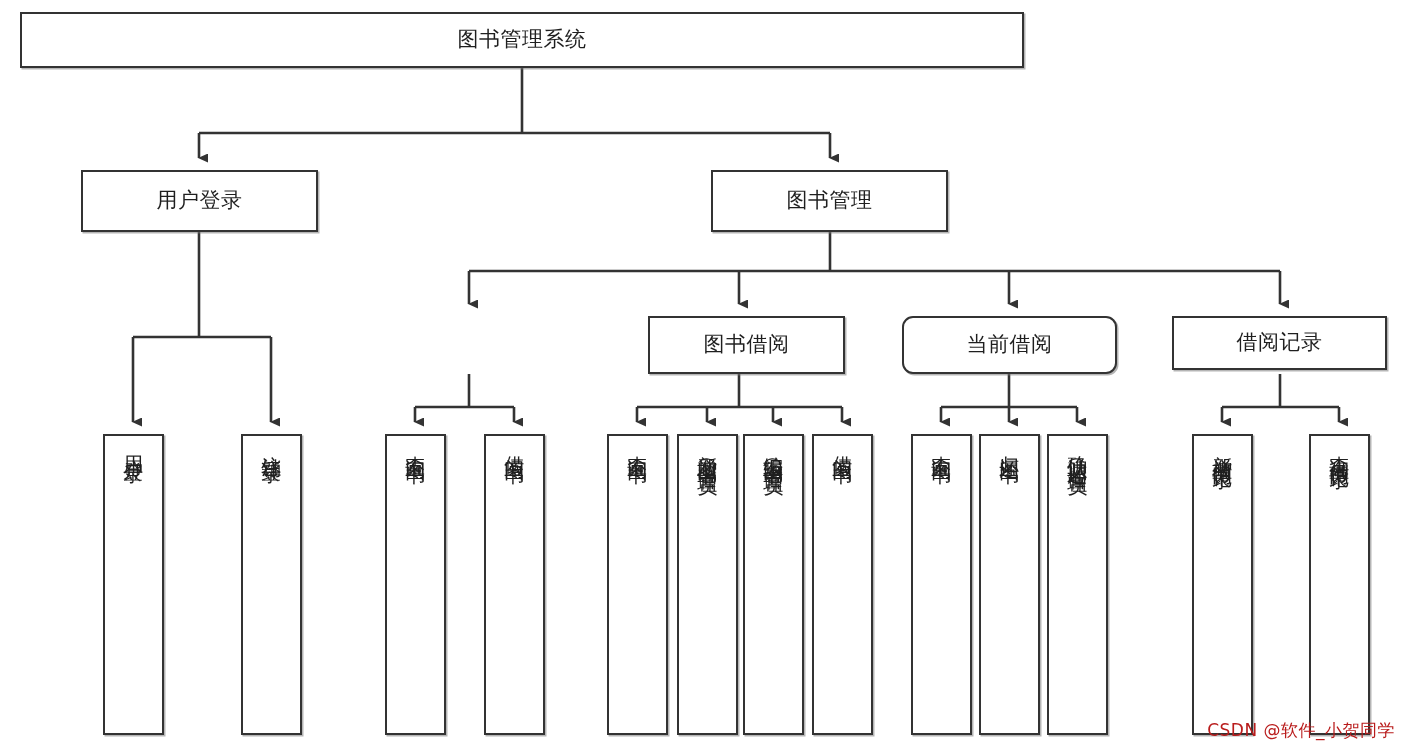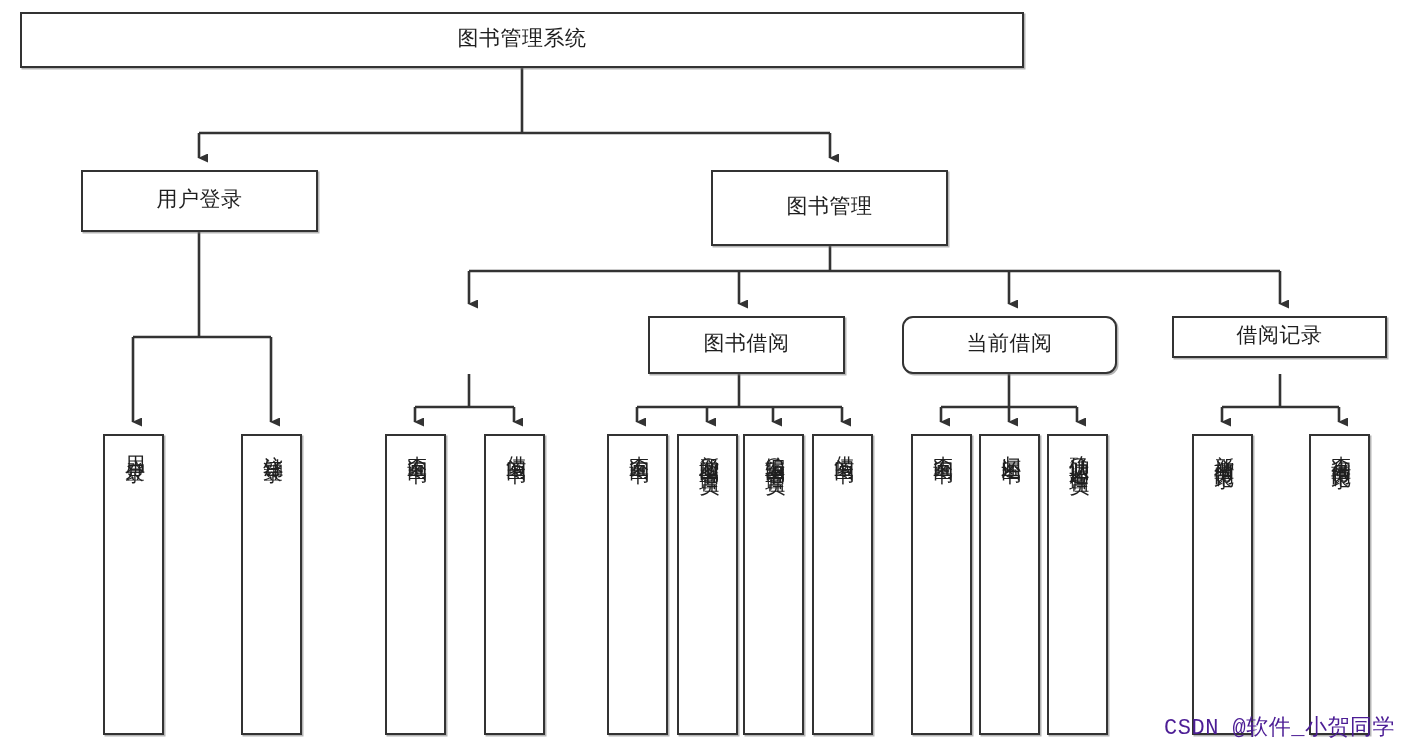--- a/index.html
+++ b/index.html
@@ -11,21 +11,20 @@
     width: 1405px;
     height: 747px;
     font-family: "DejaVu Sans", "Liberation Sans", sans-serif;
     overflow: hidden;
   }
   #diagram-root {
     position: relative;
     width: 1405px;
     height: 747px;
     background: #ffffff;
-    font-family: Liberation Mono, monospace;
   }
   svg#tree-svg {
     position: absolute;
     left: 0;
     top: 0;
     width: 1405px;
     height: 747px;
     display: block;
   }
   .node-box {
@@ -57,22 +56,22 @@
     white-space: nowrap;
     letter-spacing: 3px;
     font-size: 20px;
     height: auto;
     max-height: 100%;
   }
   .watermark {
     position: absolute;
     right: 10px;
     bottom: 5px;
-    font-size: 22px;
-    color: #4c1d95;
+    font-size: 17px;
+    color: #b91c1c;
     white-space: nowrap;
     letter-spacing: 0.5px;
     pointer-events: none;
   }
 </style>
 </head>
 <body>
 
 <div id="diagram-root">
 
@@ -128,34 +127,34 @@
   </svg>
 
   <div class="node-box" style="left:20px; top:12px; width:1004px; height:56px;">
     <span class="node-label">图书管理系统</span>
   </div>
 
   <div class="node-box" style="left:81px; top:170px; width:237px; height:62px;">
     <span class="node-label">用户登录</span>
   </div>
 
-  <div class="node-box" style="left:711px; top:170px; width:237px; height:76px;">
+  <div class="node-box" style="left:711px; top:170px; width:237px; height:62px;">
     <span class="node-label">图书管理</span>
   </div>
 
 
   <div class="node-box" style="left:648px; top:316px; width:197px; height:58px;">
     <span class="node-label">图书借阅</span>
   </div>
 
   <div class="node-box" style="left:902px; top:316px; width:215px; height:58px;border-radius:11px;">
     <span class="node-label">当前借阅</span>
   </div>
 
-  <div class="node-box" style="left:1172px; top:316px; width:215px; height:42px;">
+  <div class="node-box" style="left:1172px; top:316px; width:215px; height:54px;">
     <span class="node-label">借阅记录</span>
   </div>
 
   <div class="node-box vertical" style="left:103px; top:434px; width:61px; height:301px;">
     <span class="node-label">用户登录</span>
   </div>
 
   <div class="node-box vertical" style="left:241px; top:434px; width:61px; height:301px;">
     <span class="node-label">注销登录</span>
   </div>

